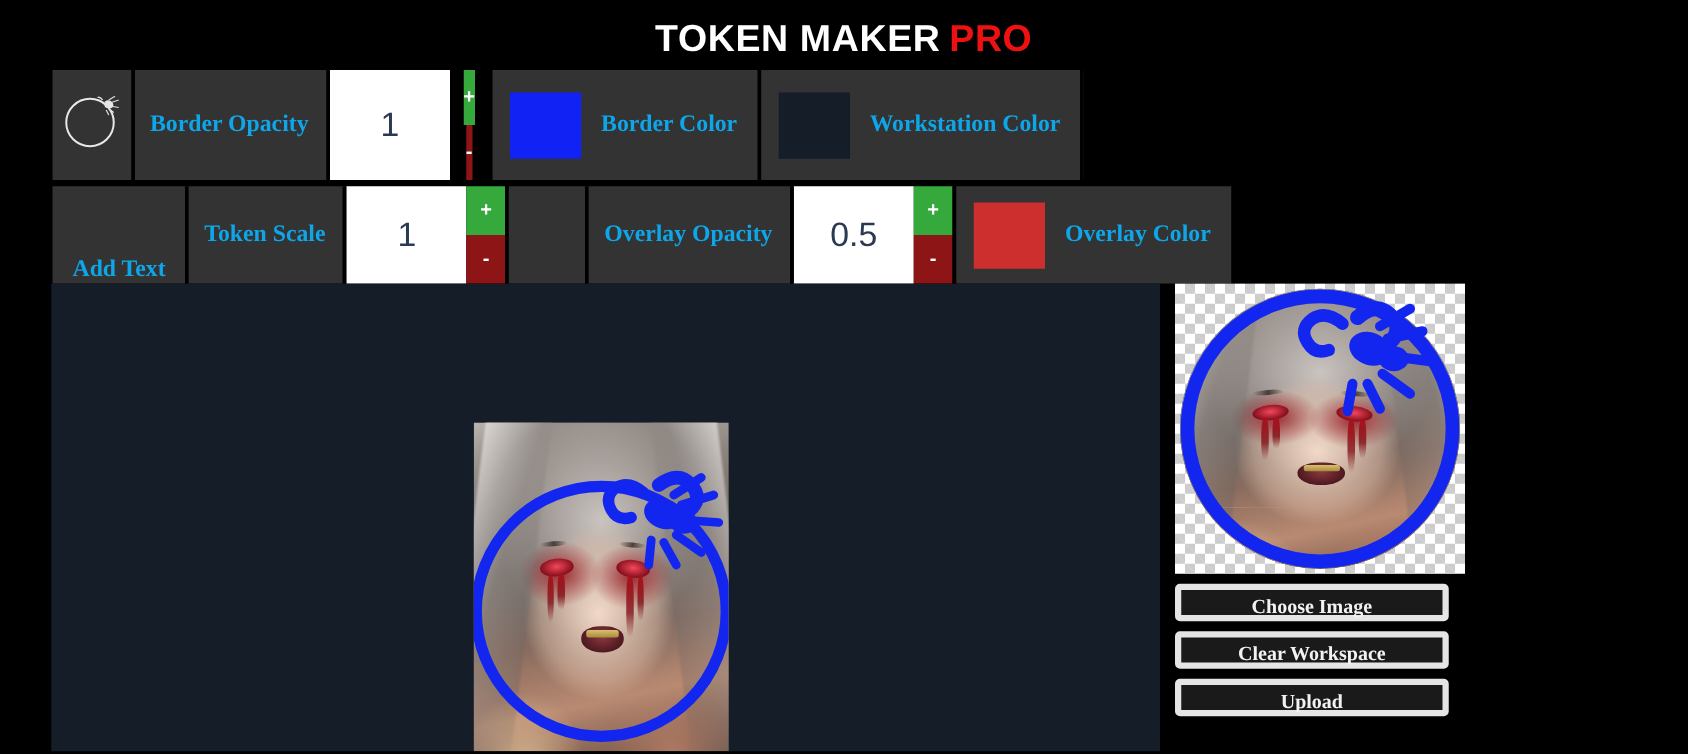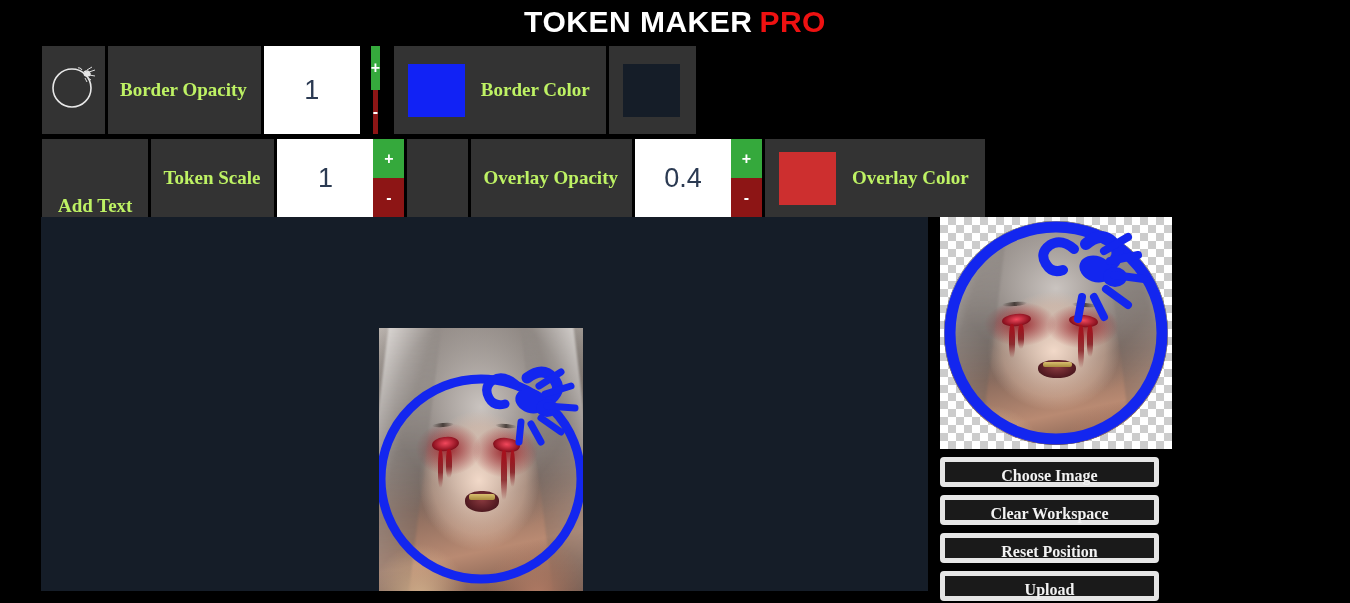--- a/index.html
+++ b/index.html
@@ -12,21 +12,21 @@
 
   
   .app-title {
     width: 1350px;
     text-align: center;
     font-family: "Liberation Sans", "DejaVu Sans", sans-serif;
     font-weight: bold;
     font-size: 30px;
     letter-spacing: 0.5px;
     line-height: 34px;
-    padding-top: 5px;
+    padding-top: 15px;
     color: #ffffff;
     white-space: nowrap;
   }
   .app-title .pro { color: #ee1111; margin-left: 7px; }
 
   
   .toolbar {
     display: flex;
     align-items: stretch;
     margin-left: 42px;
@@ -38,21 +38,21 @@
   .cell {
     background: #333333;
     display: flex;
     align-items: center;
     border-right: 3px solid #000000;
     position: relative;
   }
   .cell.no-sep { border-right: none; }
 
   .cell-label {
-    color: #bef264;
+    color: #0ea5e9;
     font-weight: bold;
     font-size: 19px;
     white-space: nowrap;
   }
 
   
   .tpl-cell { width: 66px; justify-content: center; }
   .tpl-icon { width: 52px; height: 58px; display:block; }
 
   
@@ -265,20 +265,21 @@
   </div>
   <div style="width:3px;background:#000;"></div>
 
   <div class="cell swatch-cell">
     <span class="swatch" style="background:#1122f5"></span>
     <span class="cell-label">Border Color</span>
   </div>
 
   <div class="cell swatch-cell">
     <span class="swatch" style="background:#151d28"></span>
+    <span class="cell-label">Workstation Color</span>
   </div>
 
 </div>
 
 <div class="toolbar toolbar-row2">
 
   <div class="cell label-cell" style="padding:0 16px;align-items:flex-end;">
     <span class="cell-label">Add Text</span>
   </div>
 
@@ -290,21 +291,21 @@
     <div class="step-plus">+</div>
     <div class="step-minus">-</div>
   </div>
   <div style="width:3px;background:#000;"></div>
 
   <div class="cell spacer-cell"></div>
 
   <div class="cell label-cell">
     <span class="cell-label">Overlay Opacity</span>
   </div>
-  <div class="num-field">0.4</div>
+  <div class="num-field">0.5</div>
   <div class="stepper">
     <div class="step-plus">+</div>
     <div class="step-minus">-</div>
   </div>
   <div style="width:3px;background:#000;"></div>
 
   <div class="cell swatch-cell no-sep">
     <span class="swatch" style="background:#cd2f2f"></span>
     <span class="cell-label">Overlay Color</span>
   </div>
@@ -371,17 +372,16 @@
           <ellipse cx="175" cy="60" rx="12" ry="10" fill="#1326ef"></ellipse>
           <path d="M164 34 l24 -14 M170 44 l28 -6 M174 58 l30 4 M166 72 l22 16 M154 80 l10 20 M142 80 l-4 22" stroke="#1326ef" stroke-width="8" fill="none" stroke-linecap="round"></path>
           <path d="M134 32 q-13 -11 -24 -4 q-11 8 -4 19 q6 10 17 6" fill="none" stroke="#1326ef" stroke-width="10" stroke-linecap="round"></path>
         </svg>
       </div>
     </div>
 
     <div class="panel-buttons">
       <div class="panel-btn">Choose Image</div>
       <div class="panel-btn">Clear Workspace</div>
-      <div class="panel-btn">Reset Position</div>
       <div class="panel-btn">Upload</div>
     </div>
   </div>
 </div>
 
 </body></html>

